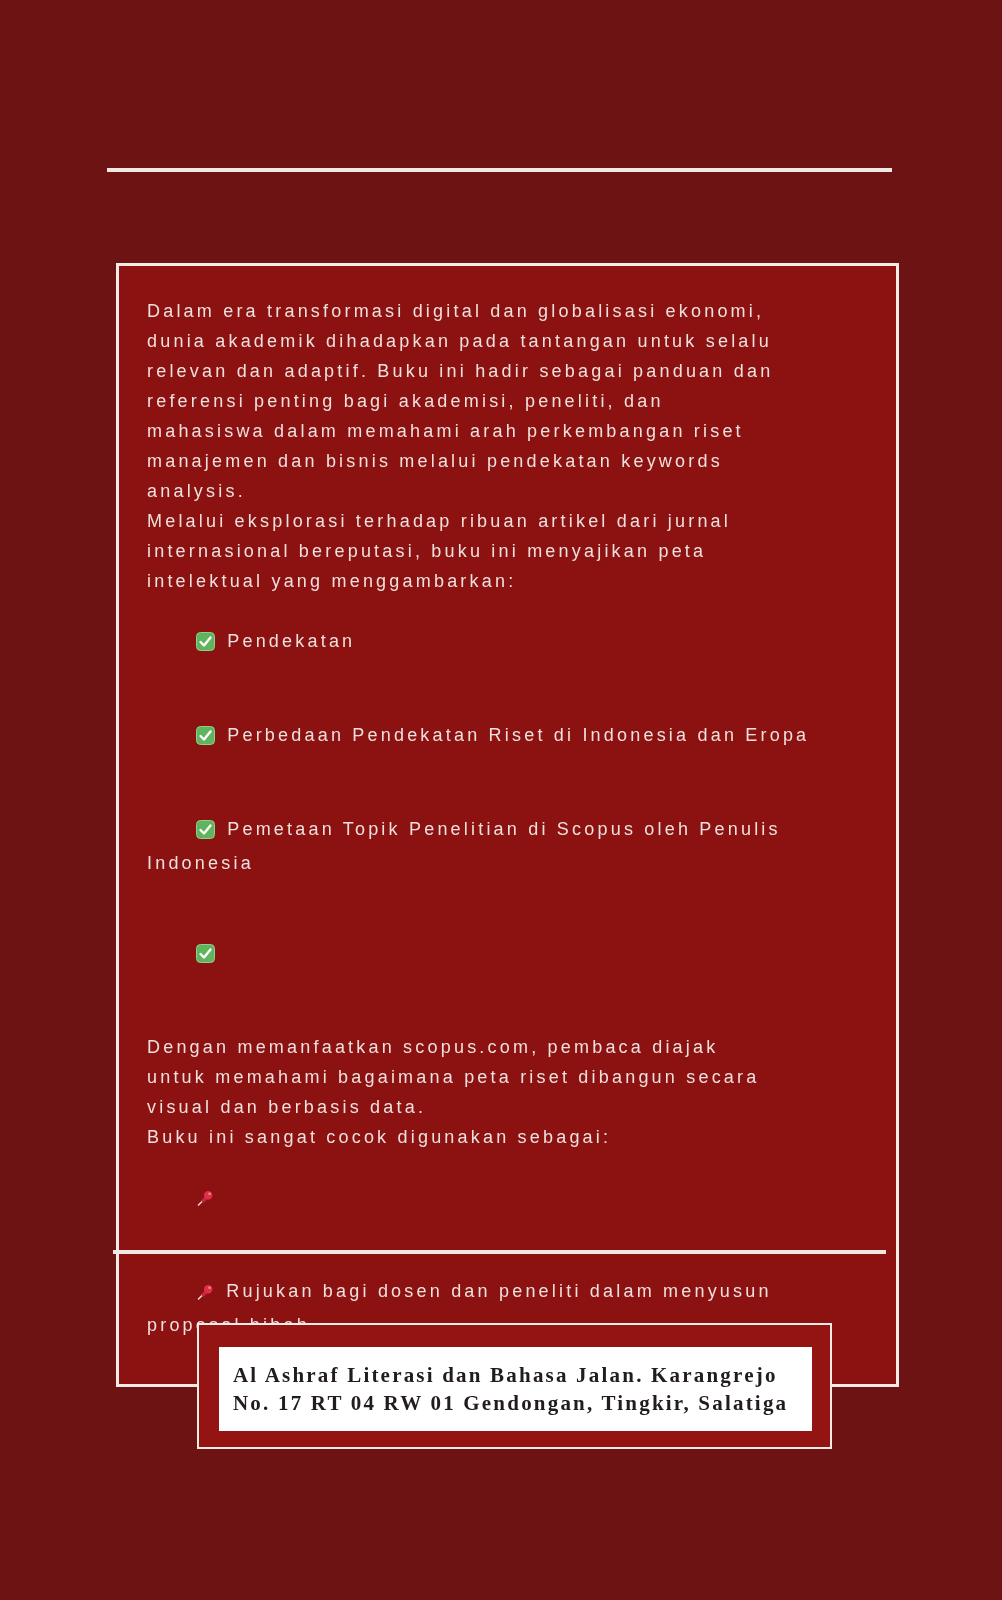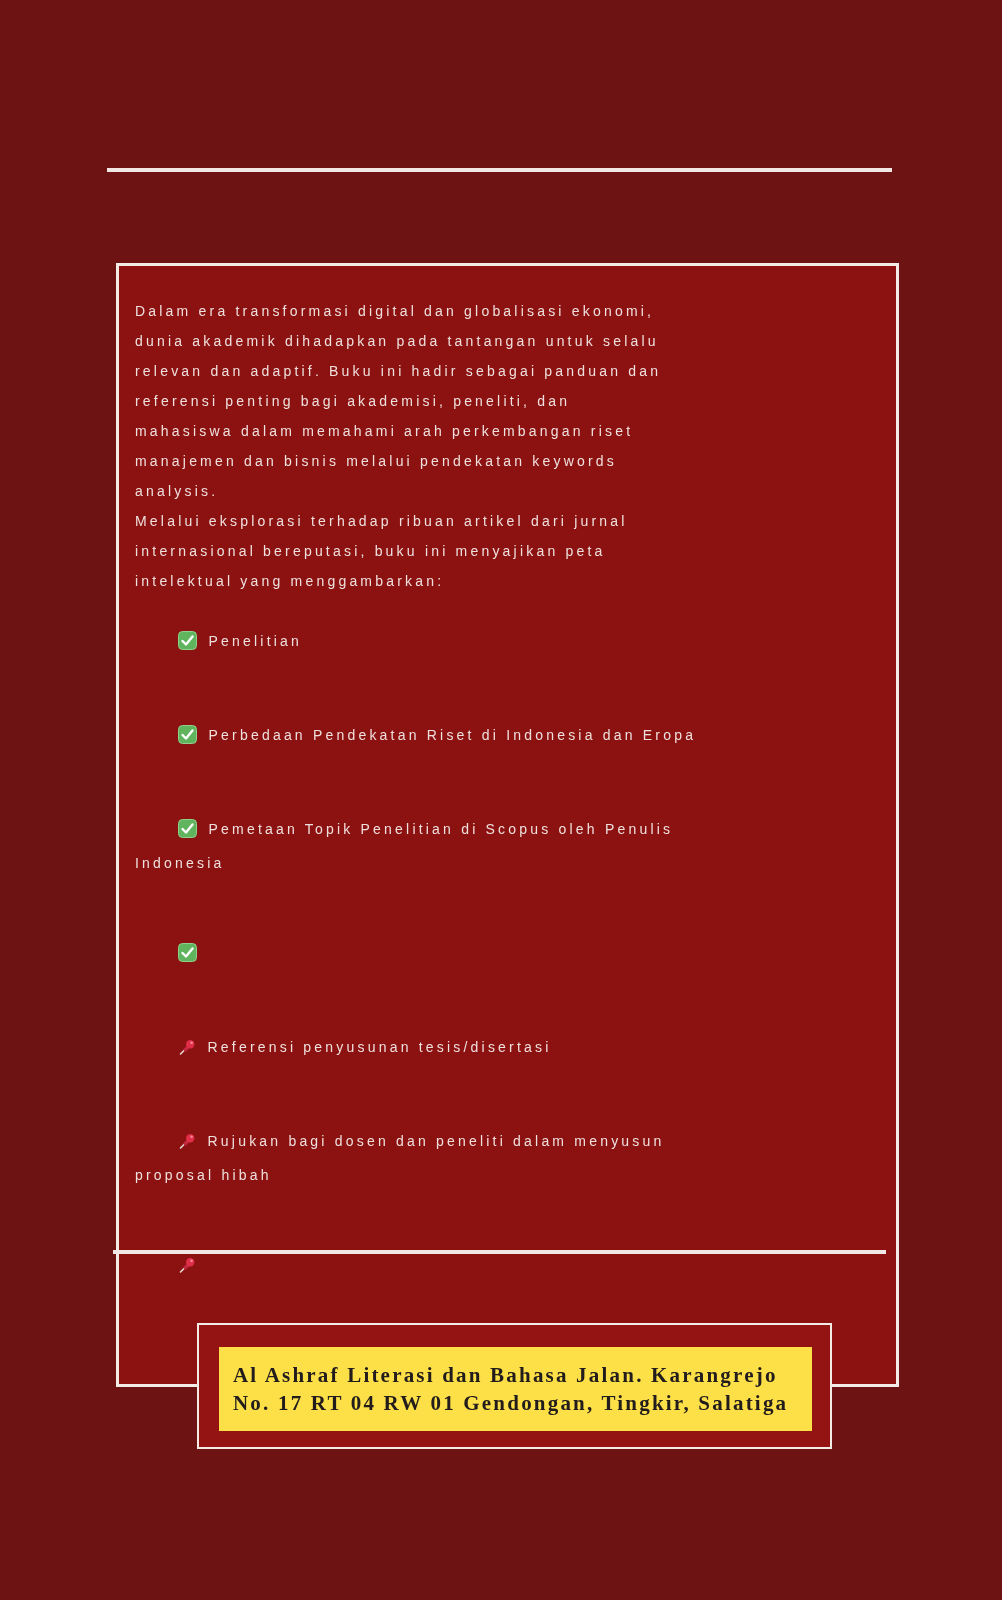--- a/index.html
+++ b/index.html
@@ -18,23 +18,23 @@
   .rule-top { left: 107px; top: 168px; width: 785px; }
   .rule-bottom { left: 113px; top: 1250px; width: 773px; }
 
   .panel {
     position: absolute;
     left: 116px; top: 263px;
     width: 783px; height: 1124px;
     box-sizing: border-box;
     border: 3px solid #f2ebe6;
     background: #8c1212;
-    padding: 30px 36px 0 16px;
+    padding: 30px 36px 0 28px;
     color: #eee0dd;
-    font-size: 14px;
+    font-size: 18px;
     line-height: 30px;
     letter-spacing: 3.2px;
     font-weight: 400;
   }
   .pre { white-space: pre; }
   .para { margin: 0; }
   .gap-before { margin-top: 30px; }
 
   .item { white-space: pre; }
   .item .bullet-icon {
@@ -48,21 +48,21 @@
     left: 197px; top: 1323px;
     width: 635px; height: 126px;
     box-sizing: border-box;
     border: 2px solid #f2ebe6;
     background: #941414;
     padding: 22px 18px 16px 20px;
   }
   .pub-inner {
     width: 100%; height: 100%;
     box-sizing: border-box;
-    background: #fde047;
+    background: #ffffff;
     display: flex;
     align-items: center;
     padding-left: 14px;
     font-family: "Liberation Serif", serif;
     font-weight: bold;
     font-size: 21px;
     line-height: 28px;
     letter-spacing: 2.2px;
     color: #221c1c;
     white-space: pre;
@@ -85,21 +85,21 @@
 
   <p class="para pre">Melalui eksplorasi terhadap ribuan artikel dari jurnal
 internasional bereputasi, buku ini menyajikan peta
 intelektual yang menggambarkan:</p>
 
   <div>
     <div class="item">
       <span class="bullet-icon"><svg width="19" height="19" viewBox="0 0 19 19">
             <rect x="0.5" y="0.5" width="18" height="18" rx="4" fill="#5fb45d" stroke="#8fd08c" stroke-width="1"></rect>
             <path d="M4.5 10 L8 13.5 L14.5 5.5" fill="none" stroke="#ffffff" stroke-width="2.4" stroke-linecap="round" stroke-linejoin="round"></path>
-          </svg></span><span class="pre">Penelitian</span>
+          </svg></span><span class="pre">Pendekatan</span>
     </div>
     <div class="item">
       <span class="bullet-icon"><svg width="19" height="19" viewBox="0 0 19 19">
             <rect x="0.5" y="0.5" width="18" height="18" rx="4" fill="#5fb45d" stroke="#8fd08c" stroke-width="1"></rect>
             <path d="M4.5 10 L8 13.5 L14.5 5.5" fill="none" stroke="#ffffff" stroke-width="2.4" stroke-linecap="round" stroke-linejoin="round"></path>
           </svg></span><span class="pre">Perbedaan Pendekatan Riset di Indonesia dan Eropa</span>
     </div>
     <div class="item">
       <span class="bullet-icon"><svg width="19" height="19" viewBox="0 0 19 19">
             <rect x="0.5" y="0.5" width="18" height="18" rx="4" fill="#5fb45d" stroke="#8fd08c" stroke-width="1"></rect>
@@ -108,29 +108,33 @@
 Indonesia</span>
     </div>
     <div class="item">
       <span class="bullet-icon"><svg width="19" height="19" viewBox="0 0 19 19">
             <rect x="0.5" y="0.5" width="18" height="18" rx="4" fill="#5fb45d" stroke="#8fd08c" stroke-width="1"></rect>
             <path d="M4.5 10 L8 13.5 L14.5 5.5" fill="none" stroke="#ffffff" stroke-width="2.4" stroke-linecap="round" stroke-linejoin="round"></path>
           </svg></span>
     </div>
   </div>
 
+  <p class="para pre gap-before">Dengan memanfaatkan scopus.com, pembaca diajak
+untuk memahami bagaimana peta riset dibangun secara
+visual dan berbasis data.
+Buku ini sangat cocok digunakan sebagai:</p>
 
   <div>
     <div class="item">
       <span class="bullet-icon"><svg width="18" height="18" viewBox="0 0 18 18">
             <path d="M2.5 16 L8 10.5" stroke="#e8d7d4" stroke-width="1.6" stroke-linecap="round"></path>
             <path d="M7.3 11.7 L10.2 8.8" stroke="#c22840" stroke-width="3.6" stroke-linecap="round"></path>
             <circle cx="12.2" cy="6.2" r="4.2" fill="#e02e48"></circle>
             <circle cx="13.6" cy="4.7" r="1.3" fill="#f58a9a"></circle>
-          </svg></span><span class="pre">Referensi penyusunan tesis/disertasi</span>
+          </svg></span>
     </div>
     <div class="item">
       <span class="bullet-icon"><svg width="18" height="18" viewBox="0 0 18 18">
             <path d="M2.5 16 L8 10.5" stroke="#e8d7d4" stroke-width="1.6" stroke-linecap="round"></path>
             <path d="M7.3 11.7 L10.2 8.8" stroke="#c22840" stroke-width="3.6" stroke-linecap="round"></path>
             <circle cx="12.2" cy="6.2" r="4.2" fill="#e02e48"></circle>
             <circle cx="13.6" cy="4.7" r="1.3" fill="#f58a9a"></circle>
           </svg></span><span class="pre">Rujukan bagi dosen dan peneliti dalam menyusun
 proposal hibah</span>
     </div>

